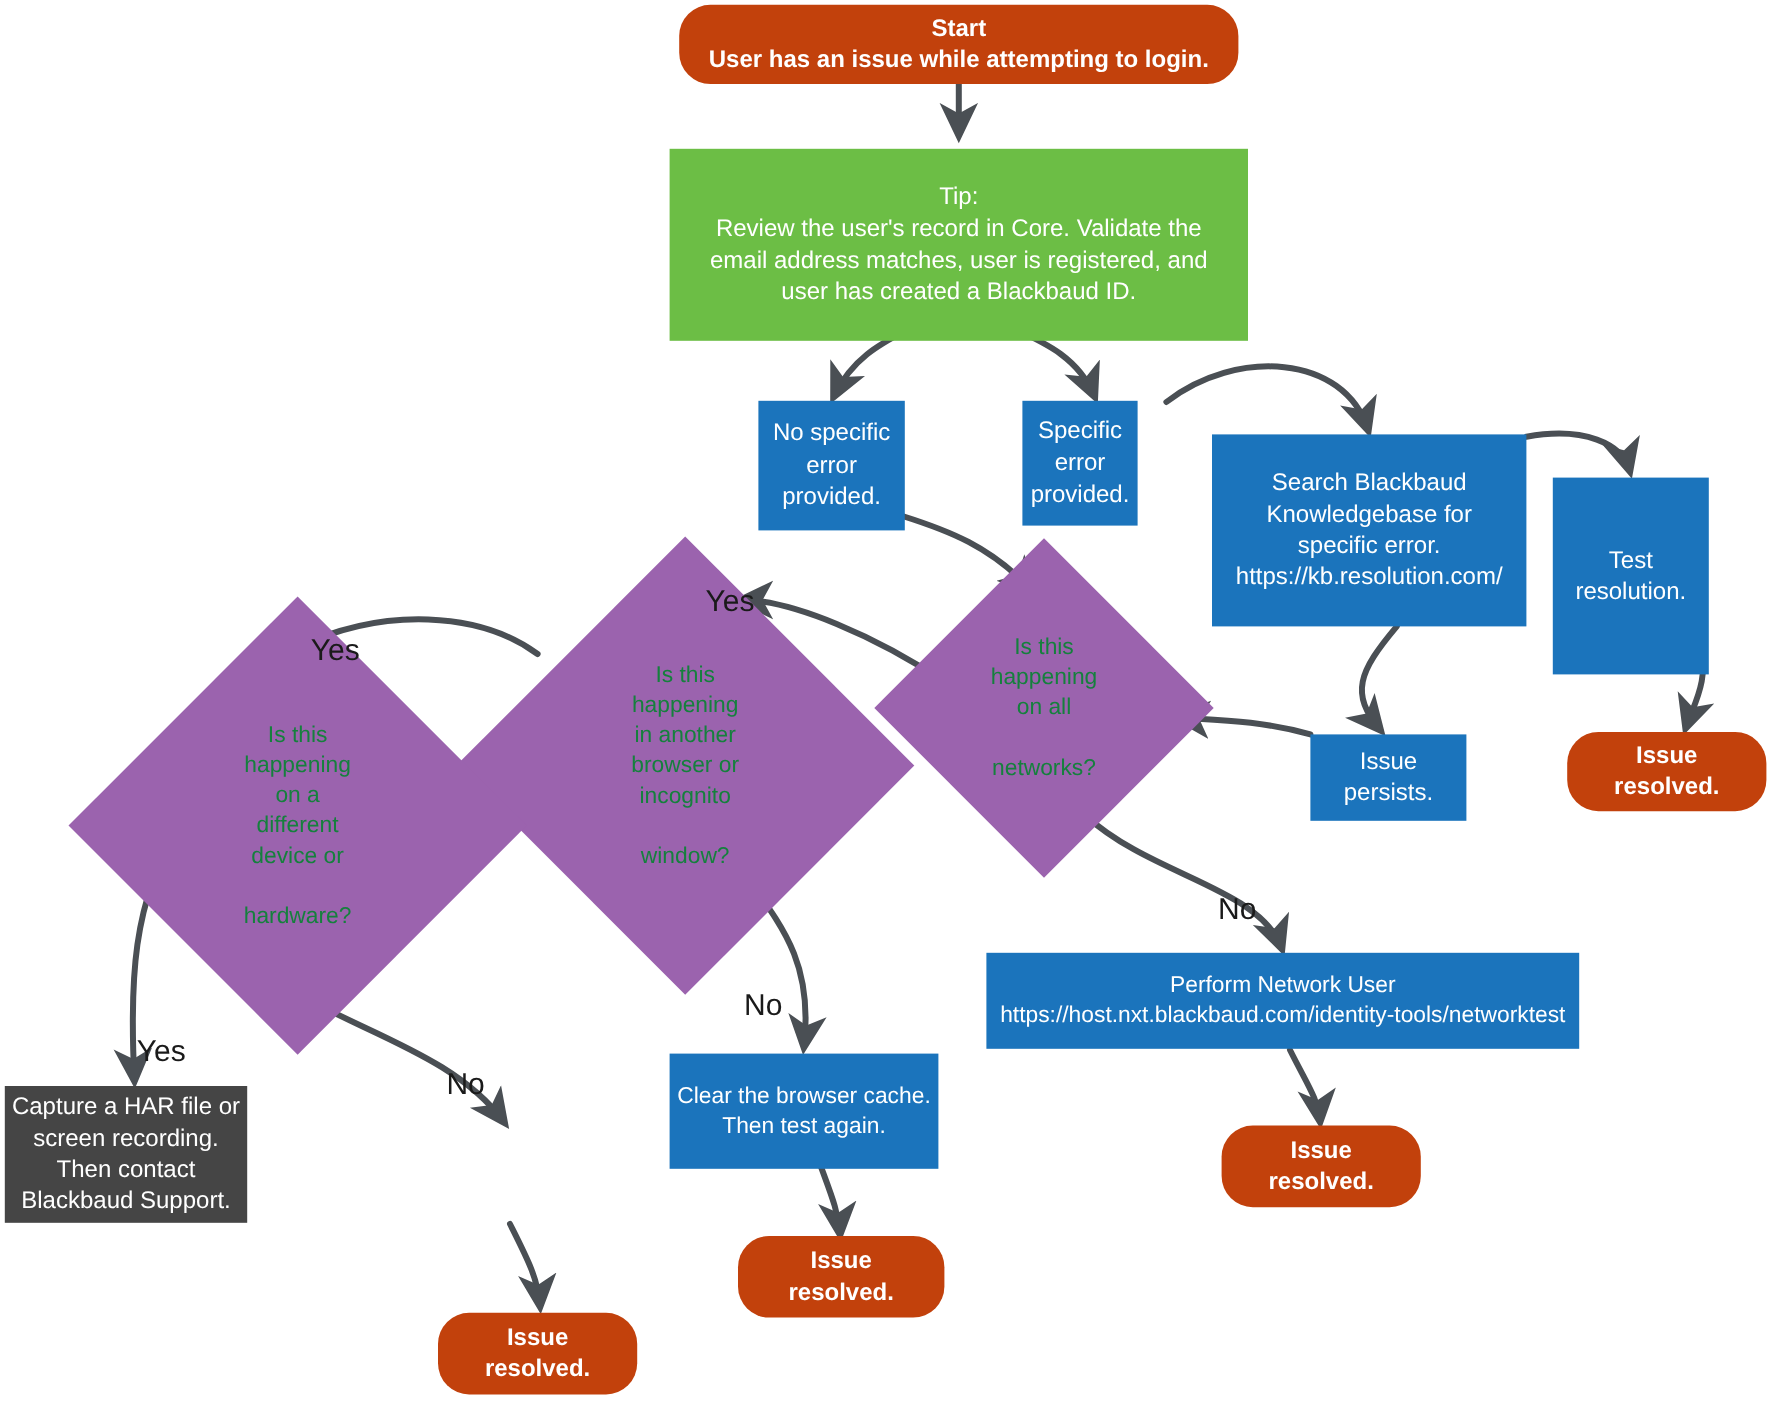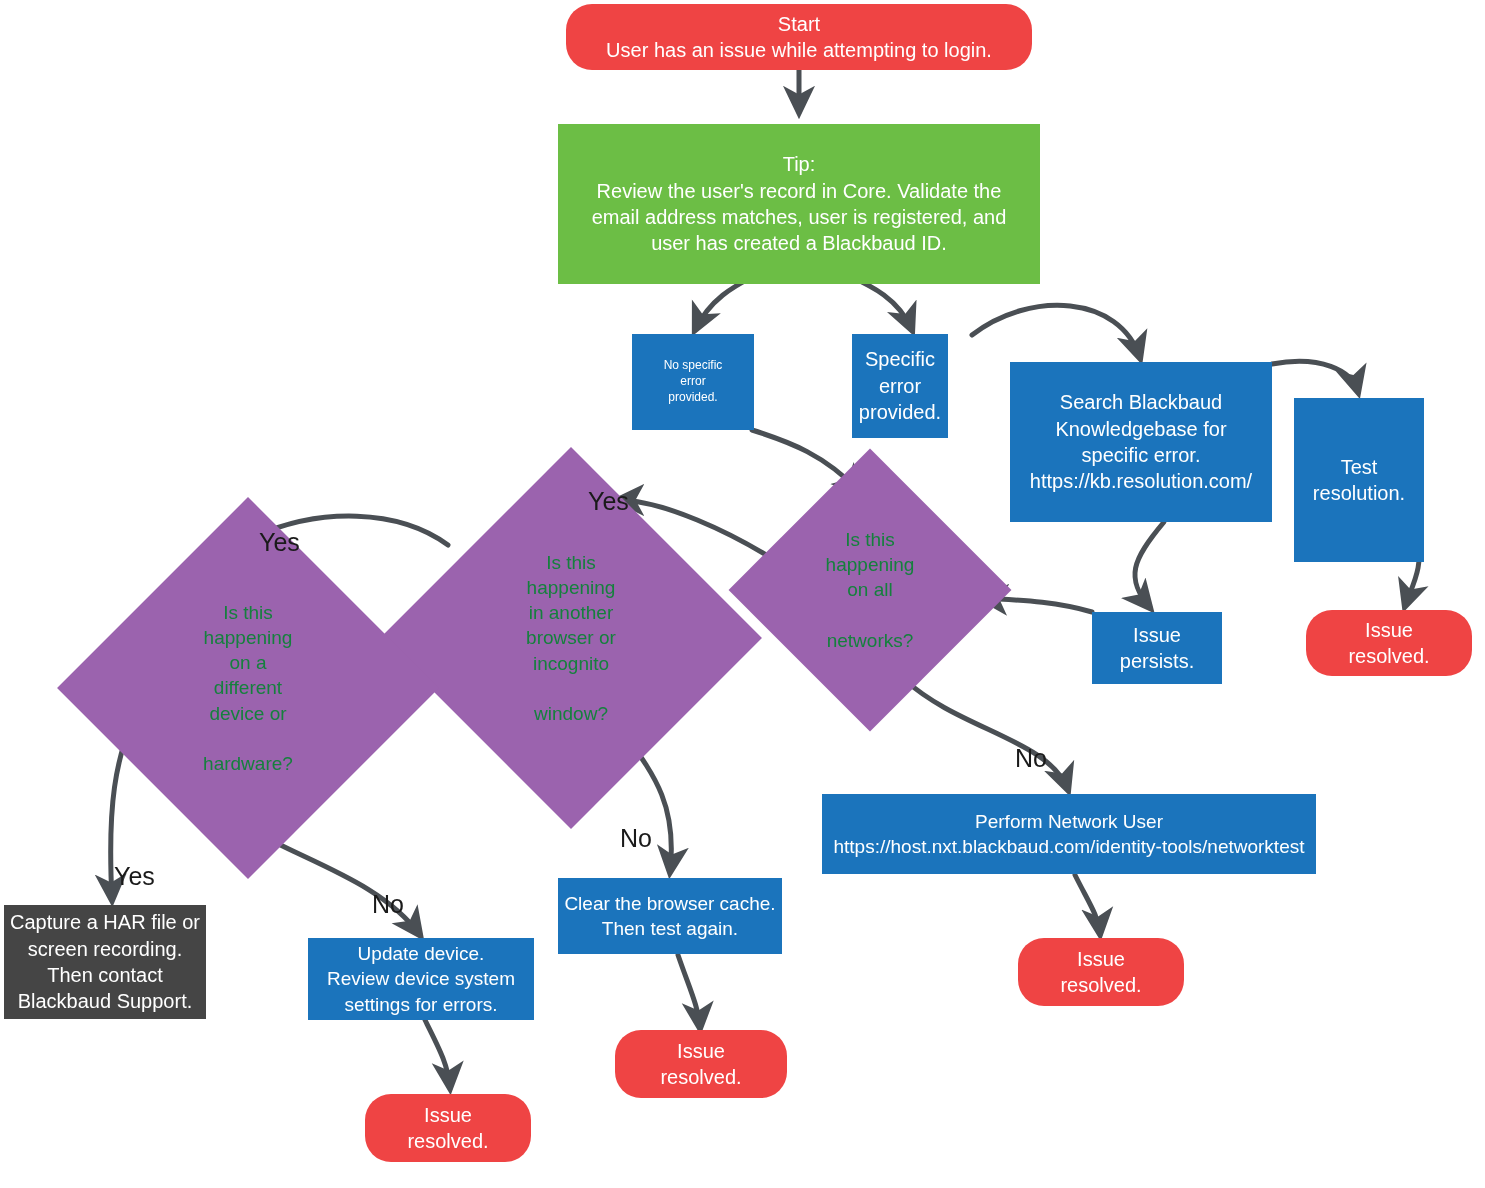--- a/index.html
+++ b/index.html
@@ -31,22 +31,23 @@
     display: flex;
     align-items: center;
     justify-content: center;
     text-align: center;
     color: #ffffff;
     line-height: 1.32;
     white-space: pre-line;
     z-index: 2;
   }
   .node.green {
-    background: #ef4444;
+    background: #c2410c;
     border-radius: 26px;
+    font-weight: bold;
   }
   .node.blue {
     background: #1B74BC;
   }
   .node.gray {
     background: #454545;
   }
   .node.diamond {
     background: transparent;
     color: #15803d;
@@ -127,21 +128,21 @@
   </svg>
 
   <div class="node green" style="left:566px; top:4px; width:466px; height:66px; font-size:20px;">Start
 User has an issue while attempting to login.</div>
 
   <div class="node blue" style="left:558px; top:124px; width:482px; height:160px; font-size:20px; background:#6CBE45;">Tip:
 Review the user's record in Core. Validate the
 email address matches, user is registered, and
 user has created a Blackbaud ID.</div>
 
-  <div class="node blue" style="left:632px; top:334px; width:122px; height:96px; font-size:12px;">No specific
+  <div class="node blue" style="left:632px; top:334px; width:122px; height:108px; font-size:20px;">No specific
 error
 provided.</div>
 
   <div class="node blue" style="left:852px; top:334px; width:96px; height:104px; font-size:20px;">Specific
 error
 provided.</div>
 
   <div class="node blue" style="left:1010px; top:362px; width:262px; height:160px; font-size:20px;">Search Blackbaud
 Knowledgebase for
 specific error.
@@ -185,25 +186,22 @@
 device or
 
 hardware?</span>
   </div>
 
   <div class="node gray" style="left:4px; top:905px; width:202px; height:114px; font-size:20px;">Capture a HAR file or
 screen recording.
 Then contact
 Blackbaud Support.</div>
 
-  <div class="node blue" style="left:308px; top:938px; width:226px; height:82px; font-size:19px;">Update device.
-Review device system
-settings for errors.</div>
-
-  <div class="node blue" style="left:558px; top:878px; width:224px; height:76px; font-size:19px;">Clear the browser cache.
+
+  <div class="node blue" style="left:558px; top:878px; width:224px; height:96px; font-size:19px;">Clear the browser cache.
 Then test again.</div>
 
   <div class="node blue" style="left:822px; top:794px; width:494px; height:80px; font-size:19px;">Perform Network User
 https://host.nxt.blackbaud.com/identity-tools/networktest</div>
 
   <div class="node green" style="left:365px; top:1094px; width:166px; height:68px; font-size:20px;">Issue
 resolved.</div>
 
   <div class="node green" style="left:615px; top:1030px; width:172px; height:68px; font-size:20px;">Issue
 resolved.</div>

